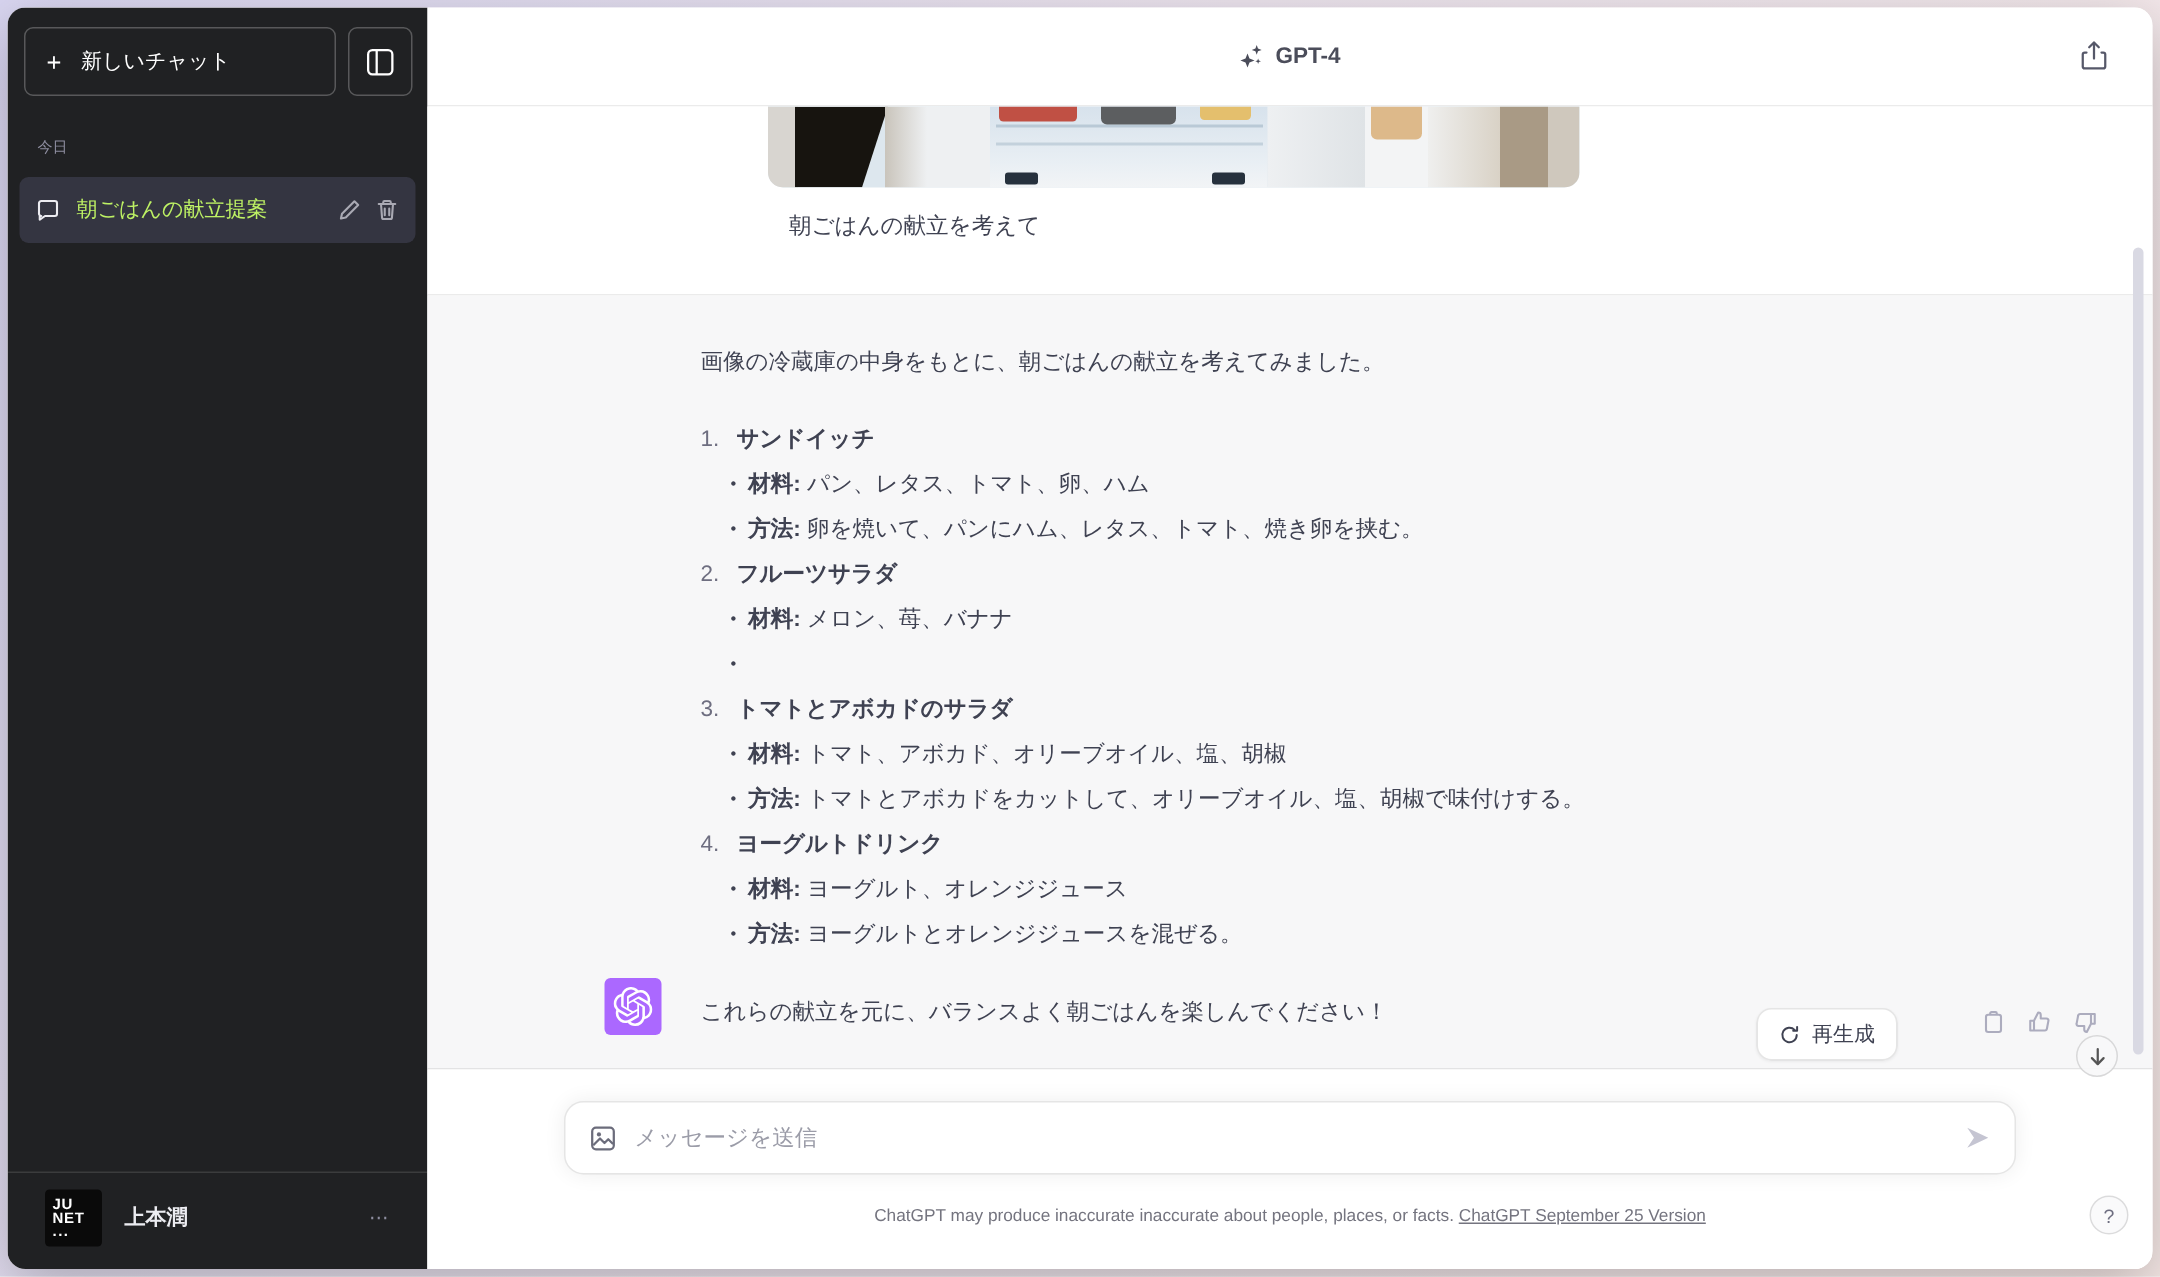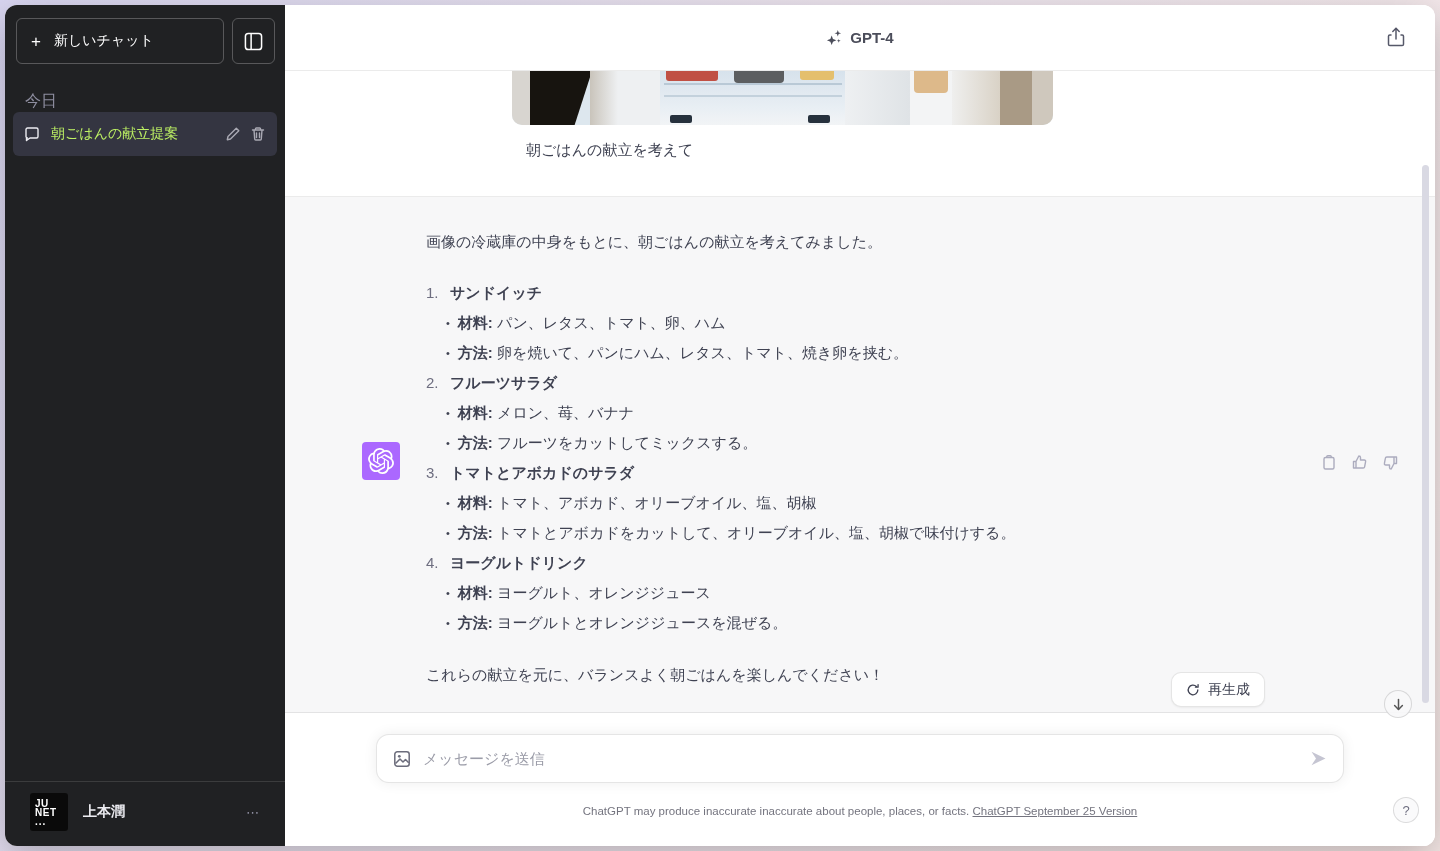--- a/index.html
+++ b/index.html
@@ -23,21 +23,21 @@
   .new-chat-btn {
     flex:1; height:46px; border:1px solid rgba(255,255,255,.25); border-radius:6px;
     display:flex; align-items:center; gap:13px; padding-left:14px;
     color:#fff; font-size:14px; cursor:pointer; background:transparent;
   }
   .plus { font-size:17px; line-height:1; color:#fff; }
   .toggle-btn {
     width:43px; height:46px; border:1px solid rgba(255,255,255,.25); border-radius:6px;
     display:flex; align-items:center; justify-content:center; cursor:pointer; background:transparent;
   }
-  .sb-today { margin:27px 0 0 20px; font-size:16px; color:#8e8ea0; }
+  .sb-today { margin:27px 0 13px 20px; font-size:10px; color:#8e8ea0; }
   .chat-item {
     margin:0 8px; height:44px; border-radius:6px; background:#343541;
     display:flex; align-items:center; gap:11px; padding:0 11px; cursor:pointer;
   }
   .chat-item-title { flex:1; font-size:14px; color:#bef264; white-space:nowrap; overflow:hidden; text-overflow:ellipsis; }
   .chat-item .act { display:flex; gap:9px; align-items:center; color:#a9a9b3; }
   .sb-spacer { flex:1; }
   .sb-user {
     border-top:1px solid rgba(255,255,255,.12);
     display:flex; align-items:center; gap:15px; padding:11px 14px 15px 25px;
@@ -64,21 +64,21 @@
     position:absolute; left:227px; top:0; width:541px; height:54px;
     border-radius:0 0 10px 10px; overflow:hidden; background:#dde7ee;
   }
   .fr { position:absolute; }
   .user-msg-text { position:absolute; left:241px; top:70px; font-size:15px; color:#3f4252; }
   
   .assistant-section {
     height:516px; flex:0 0 516px; background:#f7f7f8;
     border-bottom:1px solid rgba(0,0,0,.08); position:relative;
   }
-  .assistant-row { display:flex; align-items:center; padding:30px 36px 0 77px; gap:26px; }
+  .assistant-row { display:flex; align-items:flex-end; padding:30px 36px 0 118px; gap:26px; }
   .gpt-avatar {
     width:38px; height:38px; flex:0 0 38px; border-radius:4px; background:#ab68ff;
     display:flex; align-items:center; justify-content:center; margin-top:4px;
   }
   .assistant-content { flex:1; font-size:15px; color:#3f4252; line-height:30px; }
   .menu-list { list-style:none; margin-top:21px; }
   .menu-item-head { display:flex; gap:8px; }
   .menu-item-number { color:#6e6e80; min-width:16px; }
   .menu-item-title { font-weight:600; }
   .bullet-row { padding-left:20px; display:flex; gap:8px; }
@@ -270,21 +270,20 @@
       <span class="menu-item-title">フルーツサラダ</span>
     </div>
     <div>
   <div class="bullet-row">
     <span class="bullet-dot">•</span>
     <span><span class="bullet-label">材料: </span><span>メロン、苺、バナナ</span></span>
   </div>
 
   <div class="bullet-row">
     <span class="bullet-dot">•</span>
-    <span><span class="bullet-label">方法: </span><span>フルーツをカットしてミックスする。</span></span>
   </div>
 </div>
   </li>
 
   <li>
     <div class="menu-item-head">
       <span class="menu-item-number">3.</span>
       <span class="menu-item-title">トマトとアボカドのサラダ</span>
     </div>
     <div>

